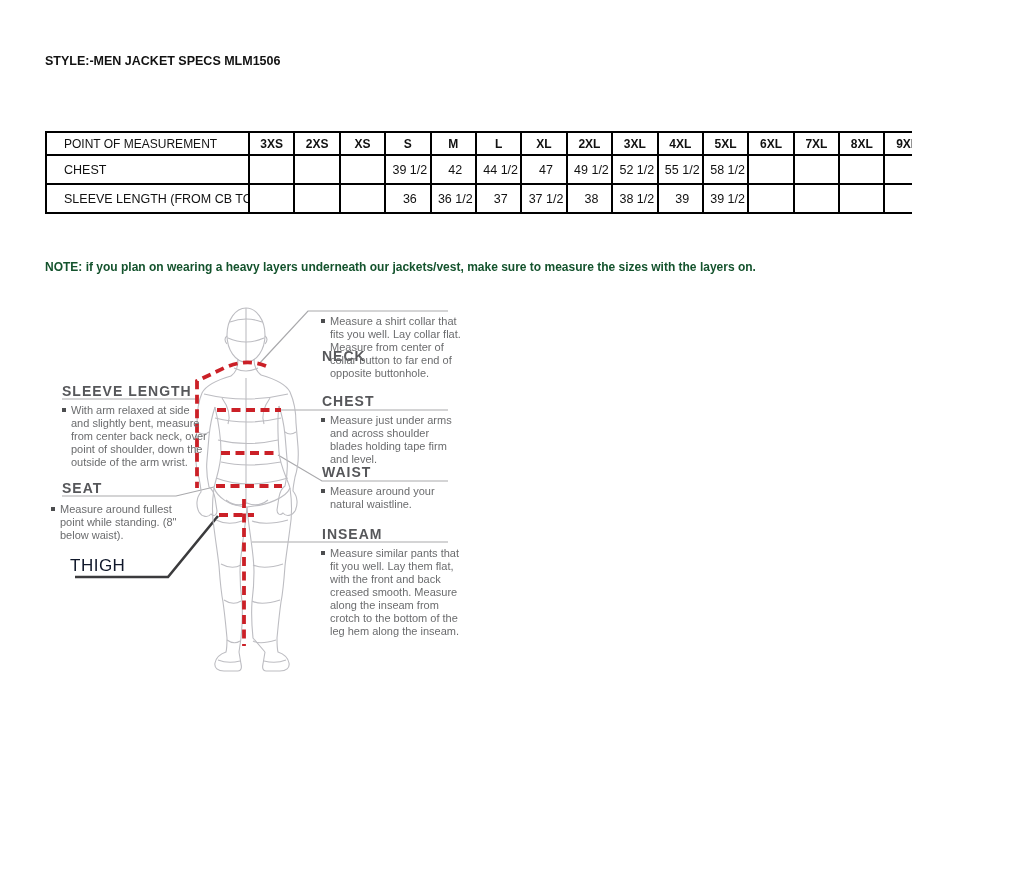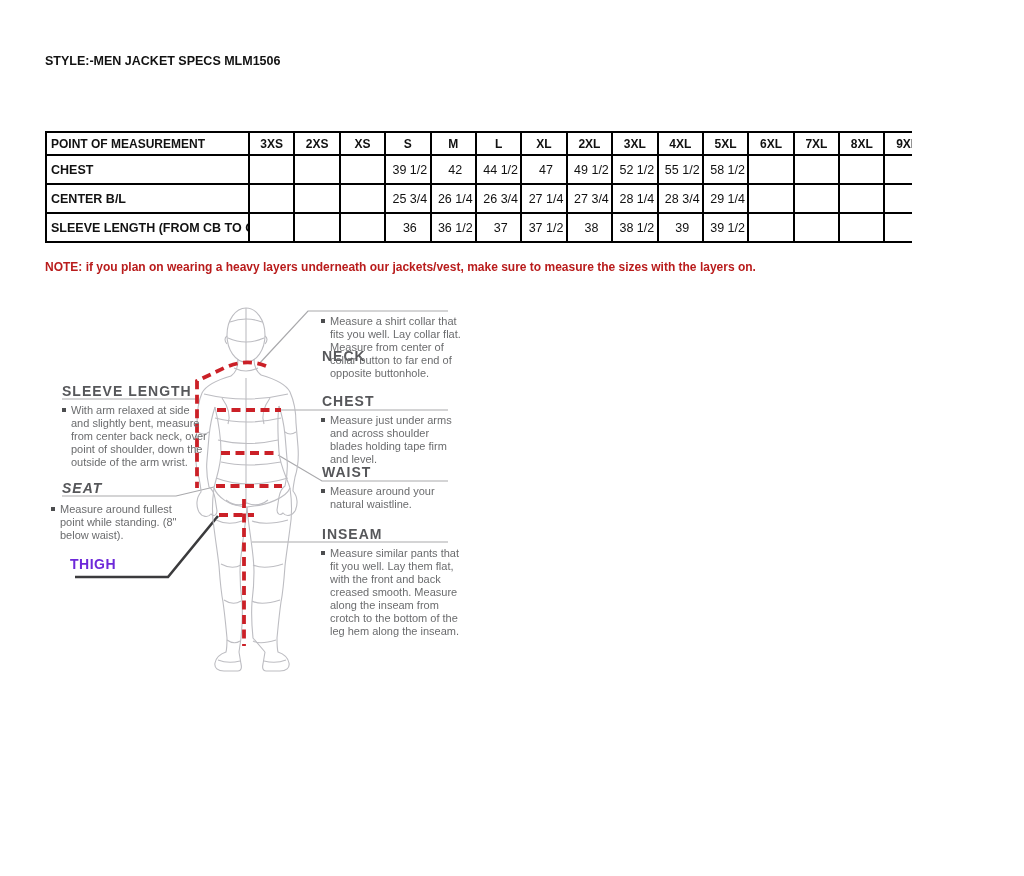--- a/index.html
+++ b/index.html
@@ -1,36 +1,36 @@
 <!DOCTYPE html>
 <html><head>
 <meta charset="utf-8">
 <style>
   html,body{margin:0;padding:0;background:#ffffff;}
   .page{position:relative;width:912px;height:876px;background:#fff;overflow:hidden;
         font-family:"Liberation Sans",sans-serif;}
   .title{position:absolute;left:45px;top:54px;font-size:12.5px;font-weight:bold;color:#121212;}
-  .note{position:absolute;left:45px;top:260px;font-size:12px;font-weight:bold;color:#b91c1c;}
+  .note{position:absolute;left:45px;top:260px;font-size:12px;font-weight:bold;color:#14532d;}
 
   table.spec{position:absolute;left:45px;top:131px;width:930px;border-collapse:collapse;
              table-layout:fixed;font-size:12px;color:#111;}
   table.spec th,table.spec td{border:2px solid #000;padding:0 2px;text-align:center;
              vertical-align:middle;overflow:hidden;white-space:nowrap;}
   table.spec thead tr{height:23px;}
   table.spec tbody tr{height:29px;}
   table.spec th{font-weight:bold;}
-  table.spec th.poml, table.spec td.rowlabel{text-align:left;padding-left:4px;font-weight:bold;}
+  table.spec th.poml, table.spec td.rowlabel{text-align:left;padding-left:17px;font-weight:normal;}
   table.spec td{font-weight:normal;font-size:12.5px;padding-left:6px;}
 
   .fig-svg{position:absolute;left:0;top:0;}
 
   .gd-head{position:absolute;font-size:14px;font-weight:bold;letter-spacing:1px;color:#56575a;white-space:nowrap;}
   .gd-text{position:absolute;font-size:11px;line-height:13px;color:#6b6c6e;}
   .gd-text .sq{position:absolute;left:-9px;top:4px;width:4px;height:4px;background:#4c4d4f;}
-  .thigh-head{position:absolute;font-size:14px;font-weight:bold;letter-spacing:0.5px;color:#6d28d9;white-space:nowrap;}
+  .thigh-head{position:absolute;font-size:17px;font-weight:normal;letter-spacing:0.5px;color:#0f172a;white-space:nowrap;}
   .thigh-text{position:absolute;font-size:12px;line-height:14px;color:#4a4a4c;}
 </style>
 </head>
 <body>
 
 <div class="page">
 
   <div class="title">STYLE:-MEN JACKET SPECS MLM1506</div>
 
   <table class="spec">
@@ -73,39 +73,20 @@
         <td>52 1/2</td>
         <td>55 1/2</td>
         <td>58 1/2</td>
         <td></td>
         <td></td>
         <td></td>
         <td></td>
         <td></td>
       </tr>
       <tr>
-        <td class="rowlabel">CENTER B/L</td>
-        <td></td>
-        <td></td>
-        <td></td>
-        <td>25 3/4</td>
-        <td>26 1/4</td>
-        <td>26 3/4</td>
-        <td>27 1/4</td>
-        <td>27 3/4</td>
-        <td>28 1/4</td>
-        <td>28 3/4</td>
-        <td>29 1/4</td>
-        <td></td>
-        <td></td>
-        <td></td>
-        <td></td>
-        <td></td>
-      </tr>
-      <tr>
         <td class="rowlabel">SLEEVE LENGTH (FROM CB TO CUFF)</td>
         <td></td>
         <td></td>
         <td></td>
         <td>36</td>
         <td>36 1/2</td>
         <td>37</td>
         <td>37 1/2</td>
         <td>38</td>
         <td>38 1/2</td>
@@ -214,20 +195,20 @@
   <div class="gd-head" style="left:322px;top:526px;">INSEAM</div>
   <div class="gd-text" style="left:330px;top:547px;width:132px;">
     <span class="sq"></span><span>Measure similar pants that fit you well. Lay them flat, with the front and back creased smooth. Measure along the inseam from crotch to the bottom of the leg hem along the inseam.</span>
   </div>
 
   <div class="gd-head" style="left:62px;top:383px;">SLEEVE LENGTH</div>
   <div class="gd-text" style="left:63px;top:404px;width:136px;margin-left:8px;">
     <span class="sq"></span><span>With arm relaxed at side and slightly bent, measure from center back neck, over point of shoulder, down the outside of the arm wrist.</span>
   </div>
 
-  <div class="gd-head" style="left:62px;top:480px;font-style:italic;">SEAT</div>
+  <div class="gd-head" style="left:62px;top:480px;">SEAT</div>
   <div class="gd-text" style="left:60px;top:503px;width:130px;">
     <span class="sq"></span><span>Measure around fullest point while standing. (8" below waist).</span>
   </div>
 
   <div class="thigh-head" style="left:70px;top:556px;">THIGH</div>
 
 </div>
 
 </body></html>

